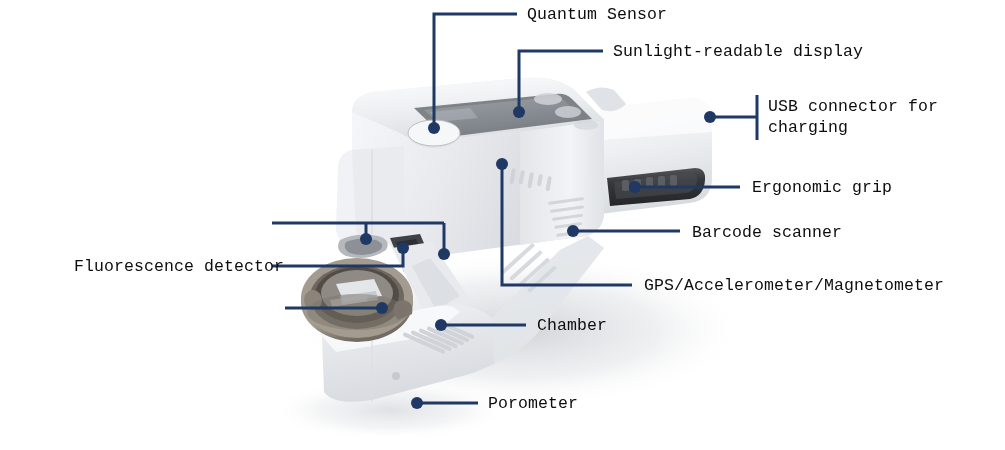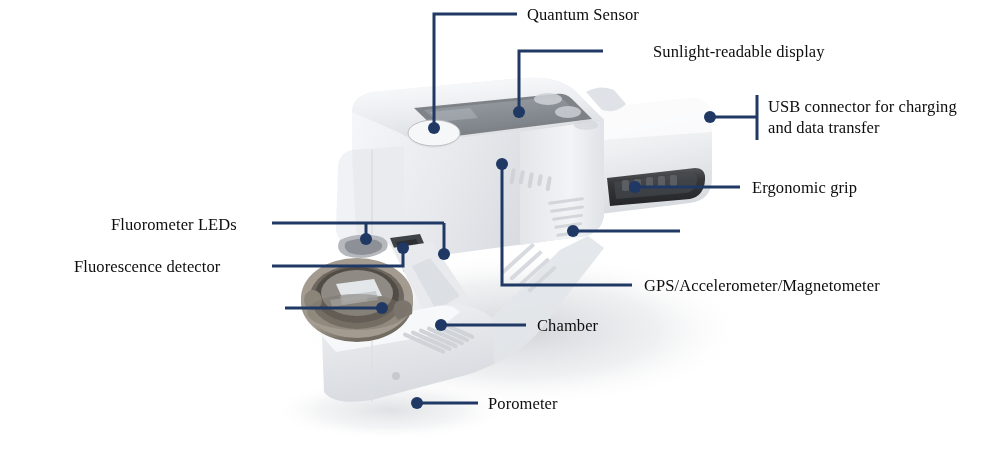--- a/index.html
+++ b/index.html
@@ -1,18 +1,18 @@
 <!DOCTYPE html>
 <html><head>
 <meta charset="utf-8">
 <style>
   html,body{margin:0;padding:0;background:#ffffff;}
   #stage{
     position:relative;width:1005px;height:450px;background:#ffffff;overflow:hidden;
-    font-family:Liberation Serif, serif;
+    font-family:Liberation Mono, monospace;
   }
   #stage svg.layer{position:absolute;left:0;top:0;width:1005px;height:450px;}
   .lbl{
     position:absolute;color:#0d0d0d;font-size:16.5px;line-height:21px;
     white-space:nowrap;letter-spacing:.1px;
   }
   .lbl.two{white-space:normal;width:250px;}
 </style>
 </head>
 <body>
@@ -217,34 +217,33 @@
       <circle cx="366" cy="239" r="6"></circle>
       <circle cx="444" cy="254" r="6"></circle>
       <circle cx="403" cy="248" r="6"></circle>
       <circle cx="382" cy="308" r="6"></circle>
       <circle cx="339" cy="285" r="5" opacity="0"></circle>
     </g>
   </svg>
 
   <div class="lbl" style="left:527px;top:4px;">Quantum Sensor</div>
 
-  <div class="lbl" style="left:613px;top:41px;margin-left:40px;">Sunlight-readable display</div>
+  <div class="lbl" style="left:613px;top:41px;">Sunlight-readable display</div>
 
   <div class="lbl two" style="left:768px;top:96px;width:236px;">
     <div>USB connector for charging</div>
-    <div>and data transfer</div>
   </div>
 
   <div class="lbl" style="left:752px;top:177px;">Ergonomic grip</div>
 
+  <div class="lbl" style="left:692px;top:222px;">Barcode scanner</div>
 
   <div class="lbl" style="left:644px;top:275px;">GPS/Accelerometer/Magnetometer</div>
 
   <div class="lbl" style="left:537px;top:315px;">Chamber</div>
 
   <div class="lbl" style="left:488px;top:393px;">Porometer</div>
 
-  <div class="lbl" style="left:111px;top:214px;">Fluorometer LEDs</div>
 
   <div class="lbl" style="left:66px;top:256px;margin-left:8px;">Fluorescence detector</div>
 
 
 </div>
 
 </body></html>

